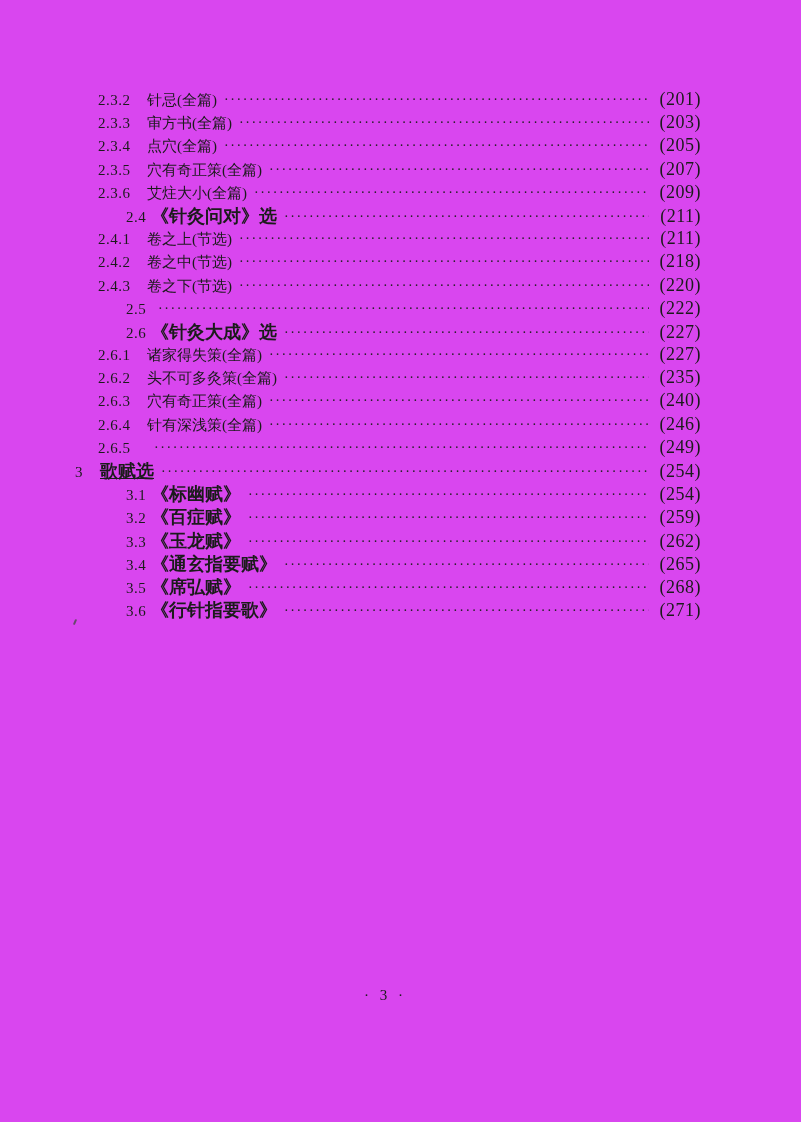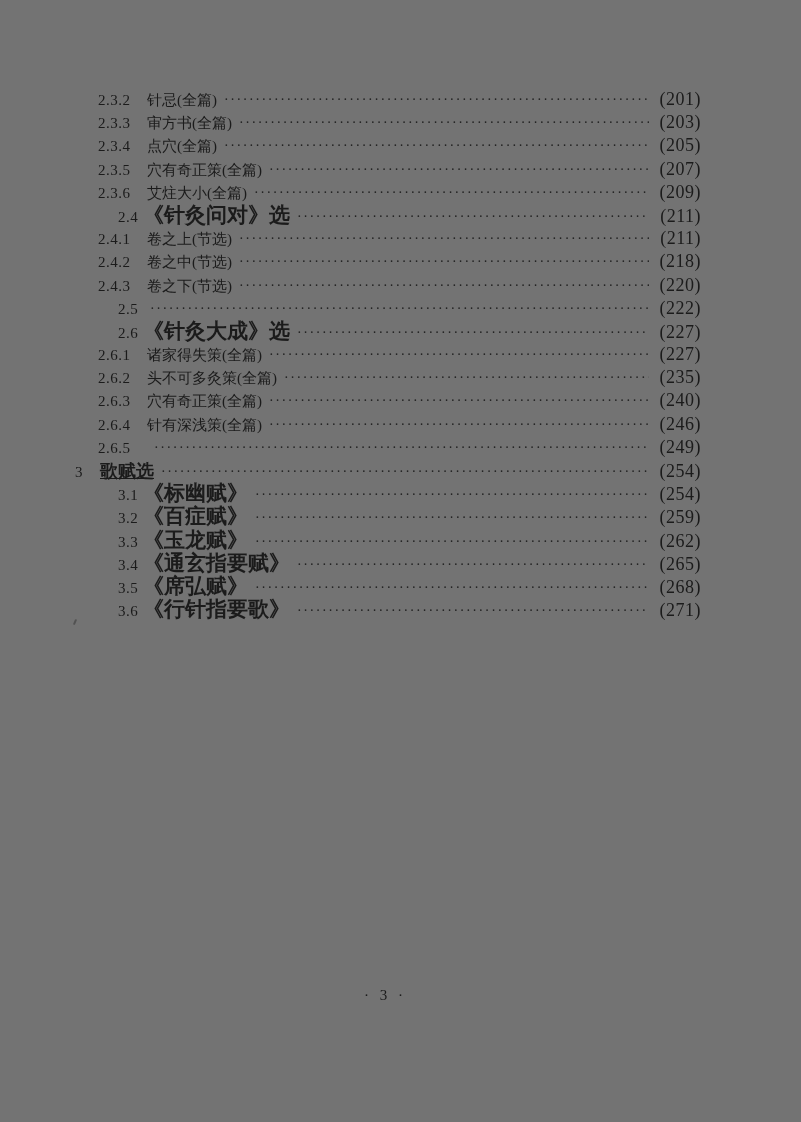--- a/index.html
+++ b/index.html
@@ -4,21 +4,21 @@
 <style>
   html, body { margin: 0; padding: 0; }
   body {
     width: 801px; height: 1122px;
     background: #e8e8e8;
     font-family: "Liberation Serif", "DejaVu Serif", serif;
   }
   .page {
     position: relative;
     width: 801px; height: 1122px;
-    background: #737373;
+    background: #d946ef;
     color: #1b1b1b;
     overflow: hidden;
   }
   .toc {
     position: absolute;
     top: 88px; left: 0; right: 100px;
   }
   .toc-row {
     display: flex;
     align-items: baseline;
@@ -48,29 +48,29 @@
   .toc-row .pagenum {
     flex: 0 0 auto;
     min-width: 46px;
     text-align: right;
     font-size: 18px;
     letter-spacing: 0.5px;
   }
   
   .level-1 { padding-left: 75px; }
   .level-1 .num { width: 25px; }
-  .level-2 { padding-left: 118px; }
+  .level-2 { padding-left: 90px; margin-left: 36px; }
   .level-2 .num { width: 25px; }
   .level-3 { padding-left: 98px; }
   .level-3 .num { width: 49px; }
   
   .bold-title .title {
     font-family: "DejaVu Sans", "Liberation Sans", sans-serif;
     font-weight: 700;
-    font-size: 21px;
+    font-size: 18px;
   }
   .level-1 .title { font-size: 18px; text-decoration: underline; }
   .footer {
     position: absolute;
     top: 985px; left: 0; right: 34px;
     text-align: center;
     font-size: 15px;
     line-height: 20px;
     word-spacing: 7px;
     color: #1b1b1b;

